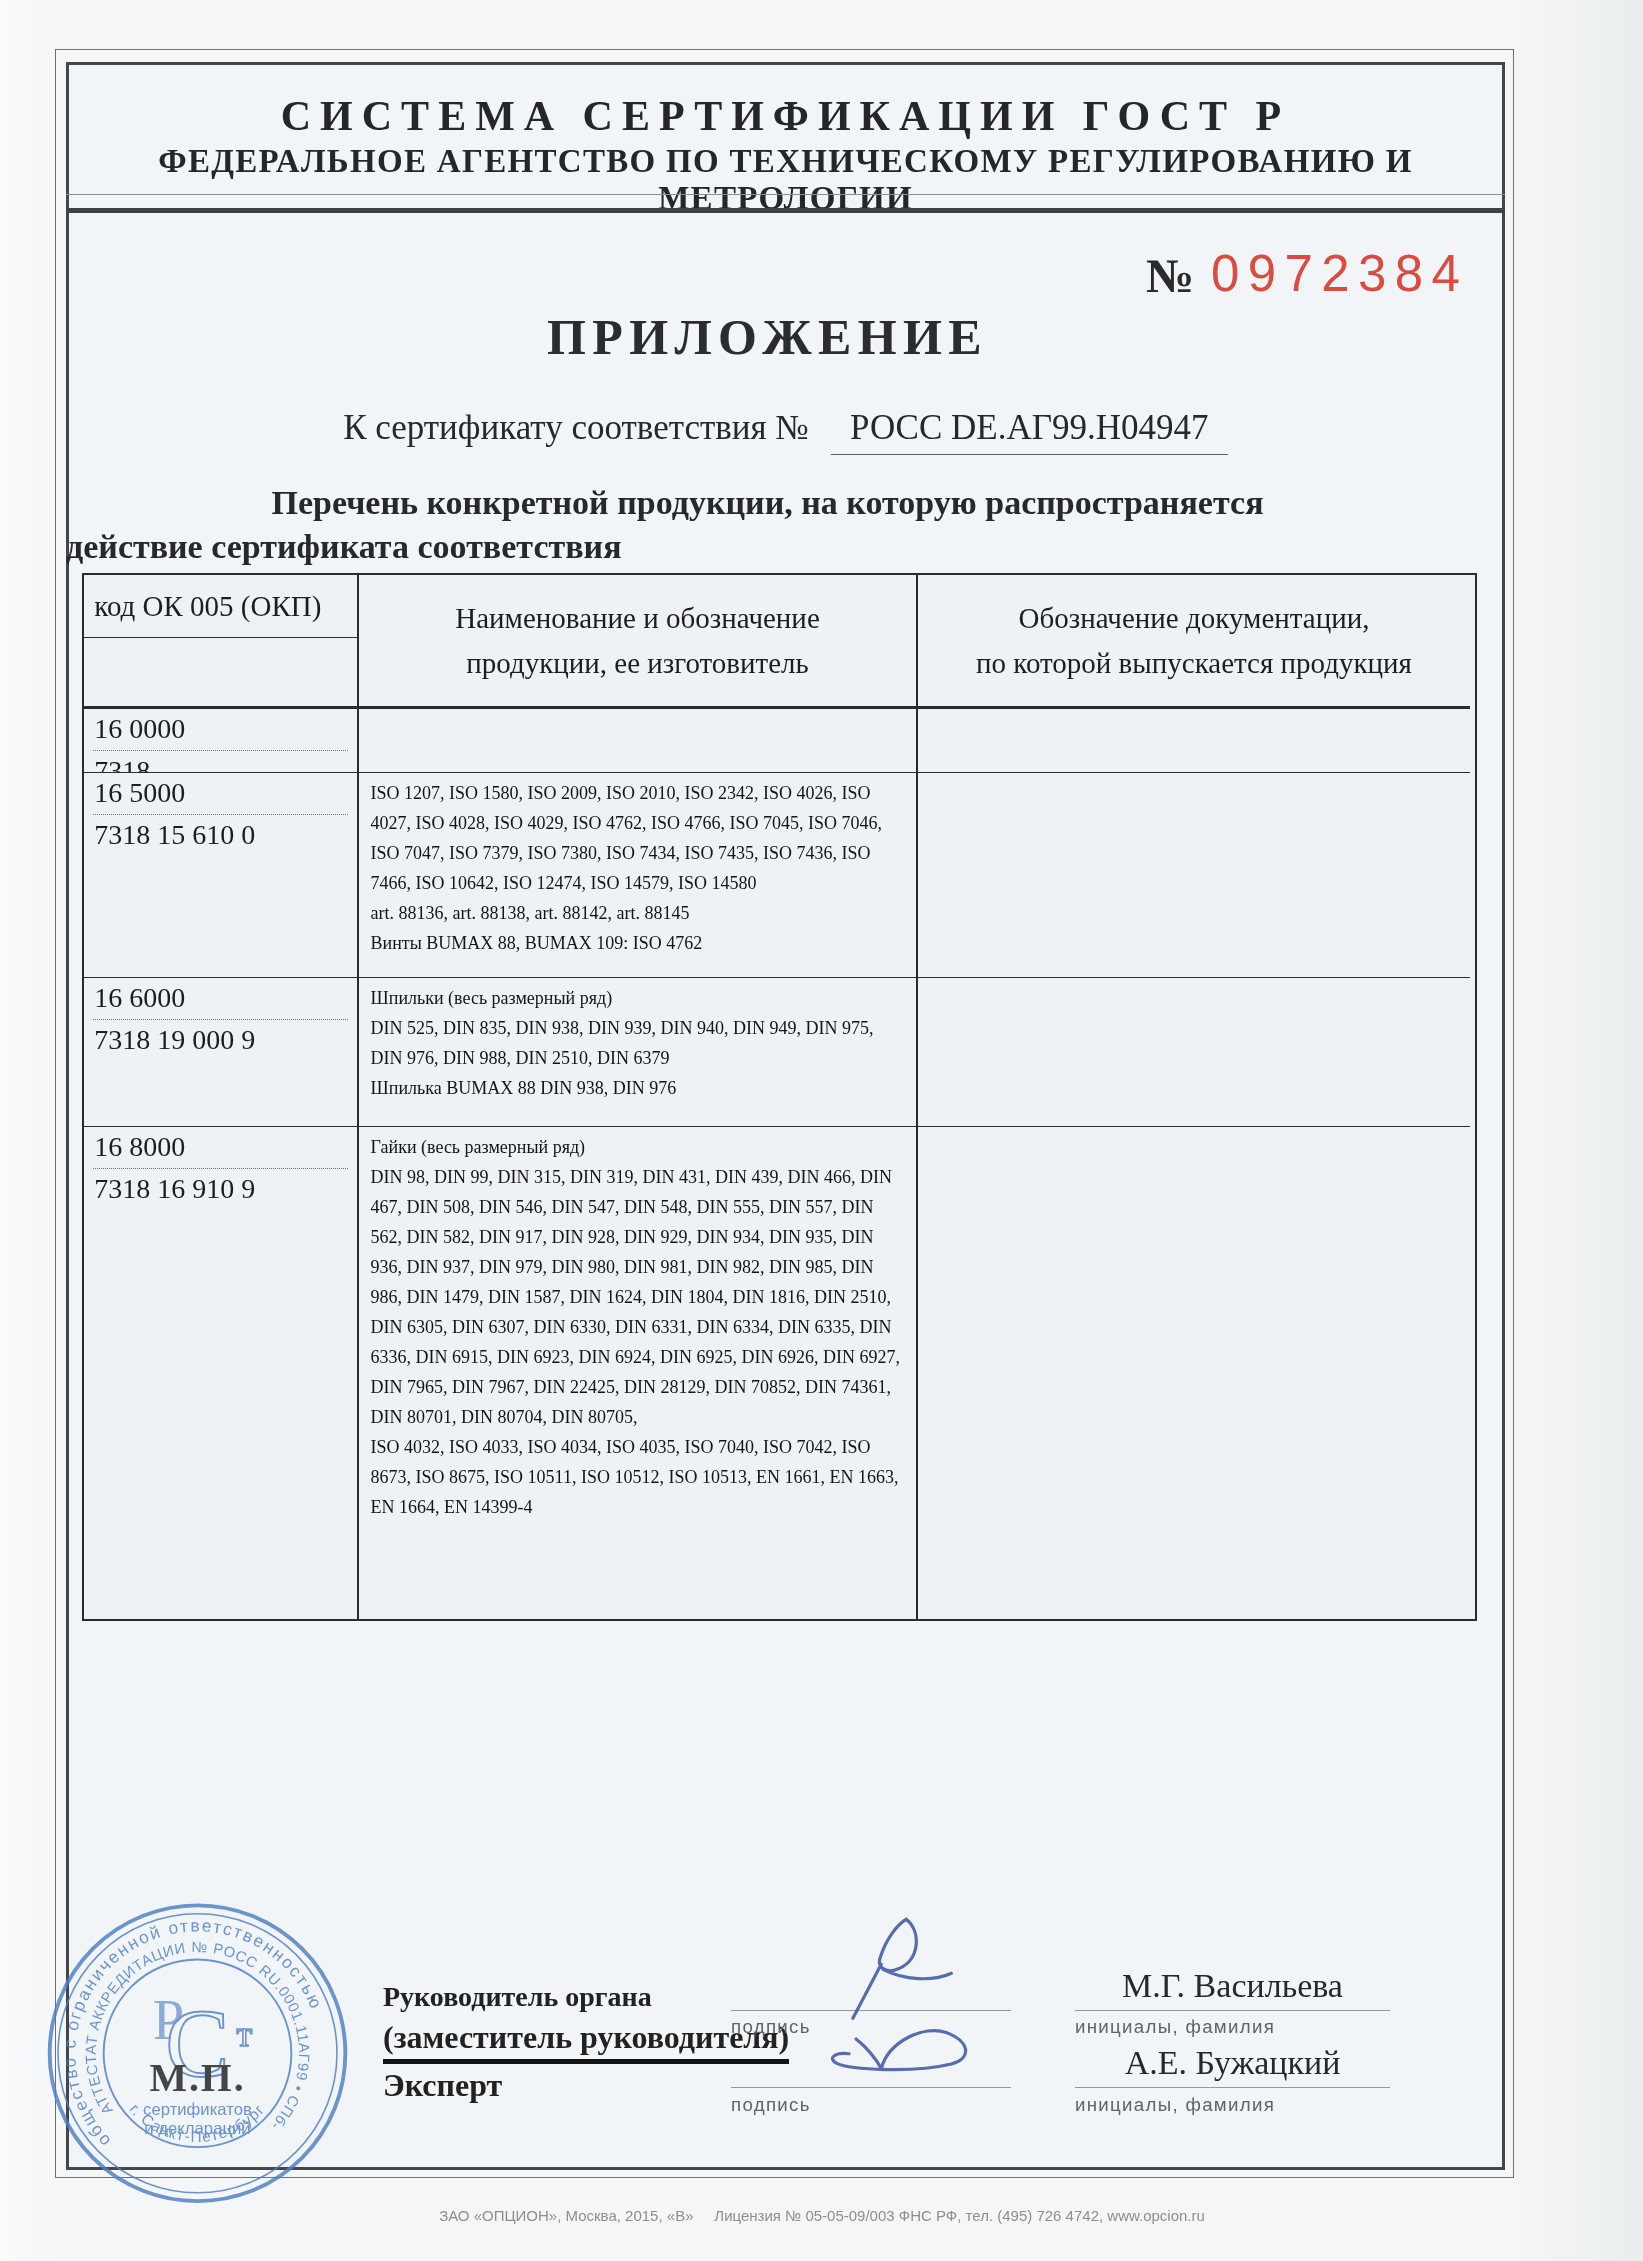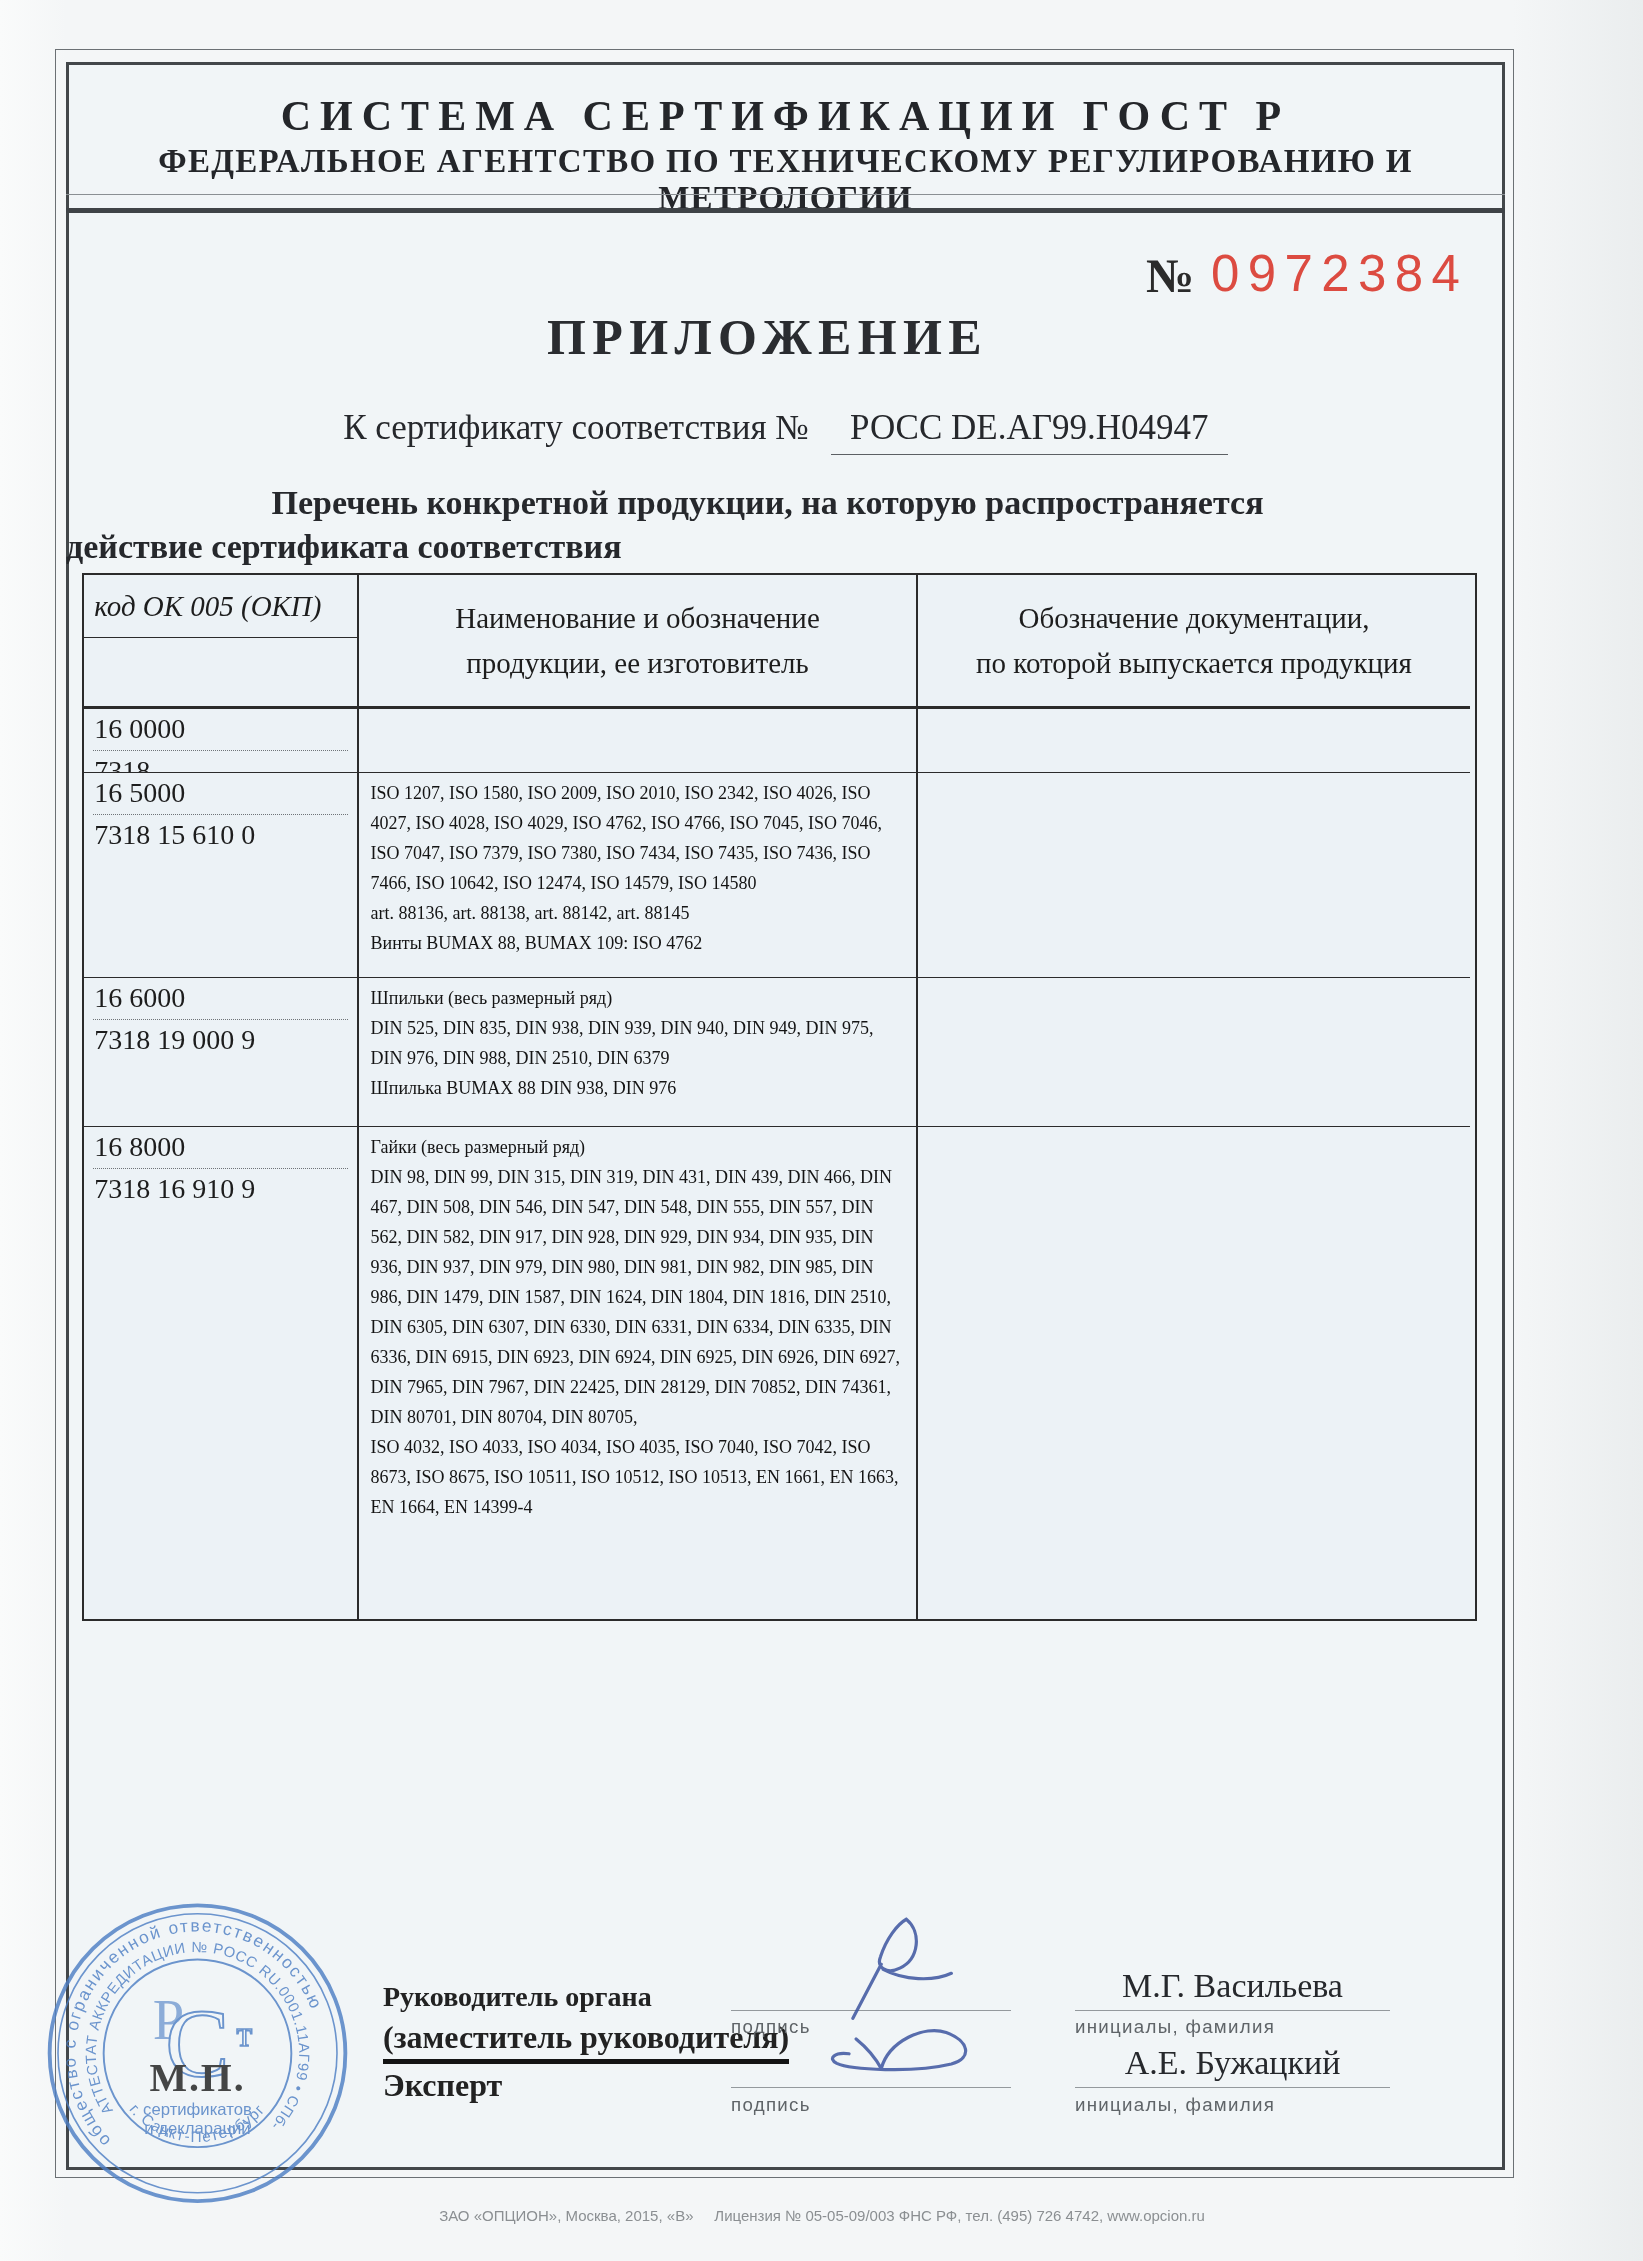--- a/index.html
+++ b/index.html
@@ -23,21 +23,21 @@
   .cert-line .num{border-bottom:1.9px solid #5c6064;padding:0 19.3px 6.4px 19.3px;min-width:309px;text-align:center;}
   .desc1{left:66px;top:484px;width:1403px;text-align:center;font-size:34px;font-weight:bold;color:#26282c;}
   .desc2{left:66px;top:528px;width:1403px;text-align:left;font-size:34px;font-weight:bold;color:#26282c;}
   .tbl{left:82px;top:573px;width:1391px;height:1044px;border:2.6px solid #2b2b2b;background:#ecf2f6;
        display:grid;grid-template-columns:275px 559px 552px;grid-template-rows:134px 64px 205px 149px 1fr;}
   .cell{border-right:2.6px solid #2b2b2b;border-bottom:1.9px solid #2b2b2b;box-sizing:border-box;overflow:hidden;}
   .cell.last-col{border-right:none;}
   .cell.hdr{border-bottom:3.9px solid #2b2b2b;}
   .cell.bot{border-bottom:none;}
   .hdr-codes{display:flex;flex-direction:column;font-size:29px;}
-  .hdr-codes .half1{flex:0 0 62px;border-bottom:1.9px solid #2b2b2b;display:flex;align-items:center;padding-left:10.3px;font-style:italic;}
+  .hdr-codes .half1{flex:0 0 62px;border-bottom:1.9px solid #2b2b2b;display:flex;align-items:center;padding-left:10.3px;}
   .hdr-codes .half2{flex:1;display:flex;align-items:center;padding-left:10.3px;}
   .hdr-center{display:flex;align-items:center;justify-content:center;text-align:center;font-size:29px;line-height:1.55;white-space:pre-line;}
   .code-cell{font-size:28px;padding:2.6px 9px 0 9px;}
   .code-top{border-bottom:1.9px dotted #6f7478;padding:1.3px 0 5.1px 1.3px;}
   .code-bot{padding:3.9px 0 0 1.3px;}
   .prod-cell{font-size:18px;line-height:30px;padding:5.1px 10.3px 0 11.6px;white-space:pre-line;color:#141414;}
   .sig-role1a{left:383px;top:1981px;font-size:28px;font-weight:bold;color:#222;}
   .sig-role1b{left:383px;top:2019px;font-size:32px;font-weight:bold;color:#222;border-bottom:5.1px solid #141414;padding-bottom:2.6px;}
   .sig-role2{left:383px;top:2067px;font-size:32px;font-weight:bold;color:#222;}
   .rule{height:0;border-top:1.9px solid #94999d;}

